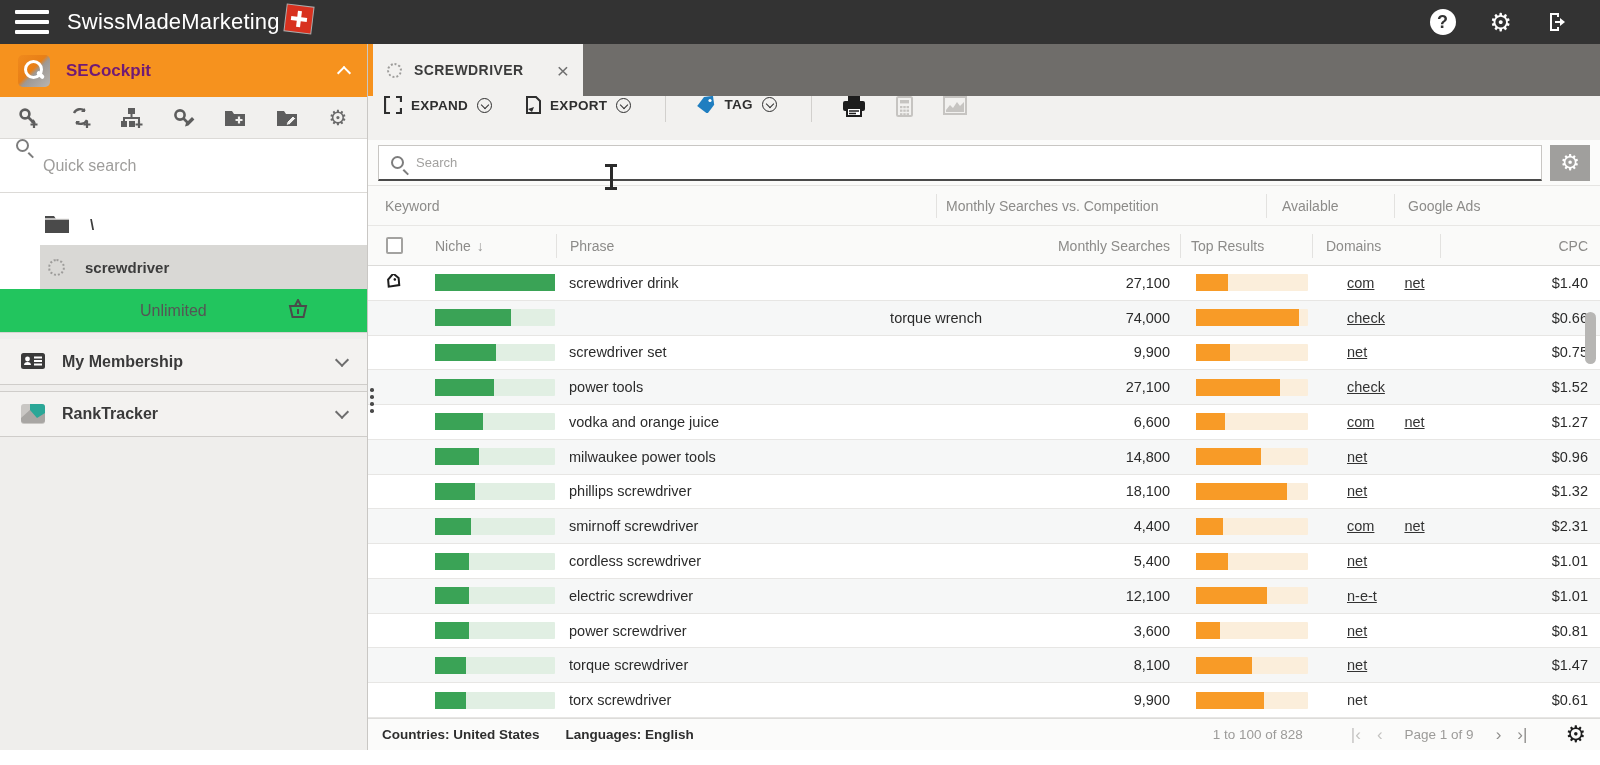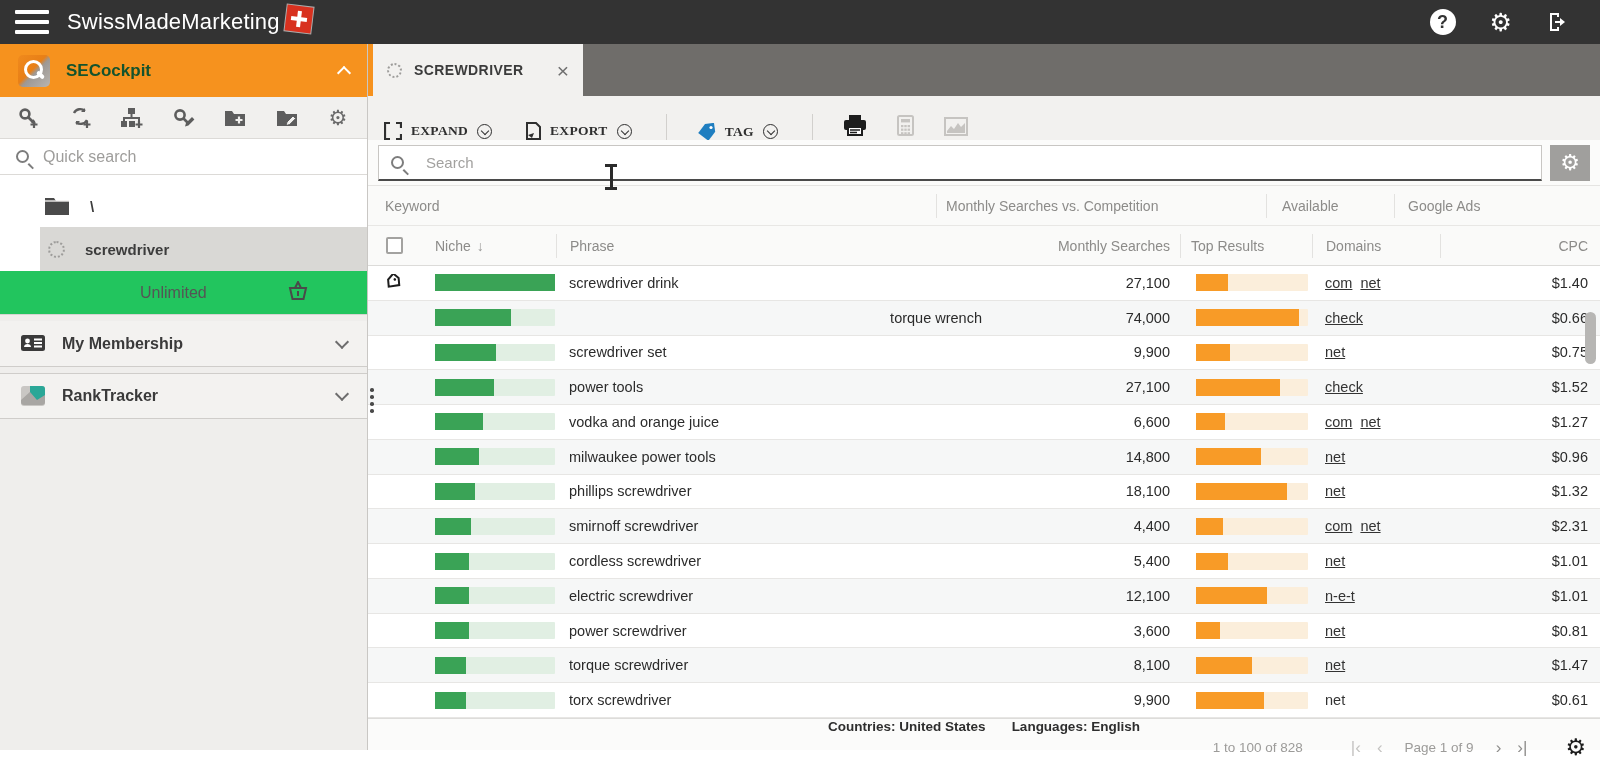--- a/index.html
+++ b/index.html
@@ -19,33 +19,33 @@
   .help-circ { width:26px; height:26px; border-radius:50%; background:#fff; color:#333; font-weight:bold; font-size:18px; display:flex; align-items:center; justify-content:center; cursor:pointer; }
   .top-gear { color:#fff; font-size:25px; line-height:1; cursor:pointer; }
   .logout svg { display:block; cursor:pointer; }
 
   
   .sidebar { position:absolute; left:0; top:44px; width:368px; height:706px; background:#efeeec; border-right:1px solid #c9c7c4; }
   .se-header { height:53px; background:#f6921e; display:flex; align-items:center; padding:0 18px; cursor:pointer; }
   .se-logo { width:32px; height:32px; border-radius:5px; background:linear-gradient(135deg,#f08a1d 0%, #e87f16 45%, #9d9894 55%, #b9b5b0 100%); position:relative; flex:0 0 auto; }
   .se-logo::before { content:""; position:absolute; left:6px; top:5px; width:13px; height:13px; border:3px solid #fff; border-radius:50%; }
   .se-logo::after { content:""; position:absolute; left:18px; top:18px; width:9px; height:4px; background:#fff; transform:rotate(45deg); border-radius:2px; }
-  .se-title { color:#14532d; font-size:17px; font-weight:bold; margin-left:16px; }
+  .se-title { color:#701a75; font-size:17px; font-weight:bold; margin-left:16px; }
   .chev { width:10px; height:10px; border-left:2.5px solid #fff; border-bottom:2.5px solid #fff; display:inline-block; }
   .chev.up { transform:rotate(135deg); margin-top:5px; }
   .chev.down { transform:rotate(-45deg); margin-top:-4px; }
   .chev.dark { border-color:#6d6d6d; }
   .se-header .chev { margin-left:auto; }
 
   .side-tools { height:42px; background:#f1f0ee; border-bottom:1px solid #dcdad7; display:flex; align-items:center; justify-content:space-between; padding:0 14px; }
   .tool-ic { width:30px; height:28px; display:flex; align-items:center; justify-content:center; cursor:pointer; color:#5d5d5d; }
   .tool-ic svg { display:block; }
   .gear-glyph { font-size:21px; color:#6a6a6a; line-height:1; }
 
-  .quick-search { height:36px; background:#fff; border-bottom:1px solid #dcdad7; display:flex; align-items:center; padding:0 16px; }
+  .quick-search { height:54px; background:#fff; border-bottom:1px solid #dcdad7; display:flex; padding:0 16px; }
   .mag { width:13px; height:13px; border:2px solid #7d7d7d; border-radius:50%; position:relative; flex:0 0 auto; }
   .mag::after { content:""; position:absolute; left:11px; top:11px; width:7px; height:2px; background:#7d7d7d; transform:rotate(45deg); transform-origin:0 0; }
   .quick-search input { border:0; outline:none; background:transparent; font-size:16px; color:#444; margin-left:14px; width:270px; font-family:"Liberation Sans",sans-serif; }
   .quick-search input::placeholder { color:#9e9d9b; }
 
   .tree { background:#fff; padding-top:10px; }
   .tree-row { height:42px; display:flex; align-items:center; padding-left:42px; cursor:pointer; }
   .tree-row .lbl { font-size:15px; font-weight:bold; color:#3c3c3c; margin-left:20px; }
   .folder-ic svg { display:block; }
   .tree-row.sel { background:#d9d8d5; margin-left:40px; padding-left:8px; height:44px; }
@@ -59,35 +59,35 @@
   .side-section .chev { margin-left:auto; }
   .rt-ic, .mm-ic { width:26px; height:24px; flex:0 0 auto; }
 
   
   .main { position:absolute; left:368px; top:44px; width:1232px; height:706px; background:#fff; }
   .tabstrip { height:52px; background:#6f6d6a; border-left:5px solid #f6921e; display:flex; }
   .tab { width:210px; background:#f2f1ef; display:flex; align-items:center; padding:0 14px; gap:12px; cursor:pointer; }
   .tab .tab-lbl { font-size:14px; font-weight:bold; color:#3b3b3b; letter-spacing:0.4px; }
   .tab-close { margin-left:auto; color:#6f6f6f; font-size:21px; line-height:1; cursor:pointer; }
 
-  .toolbar { height:44px; background:#f2f1ef; display:flex; align-items:flex-end; padding:0 16px;font-family:Liberation Serif, serif; }
+  .toolbar { height:44px; background:#f2f1ef; display:flex; align-items:flex-start; padding:0 16px; }
   .tb-btn { display:flex; align-items:center; gap:9px; cursor:pointer; color:#2f2f2f; font-size:13.5px; font-weight:bold; letter-spacing:0.3px; margin-right:34px; }
   .tb-btn svg { display:block; }
   .dd { width:15px; height:15px; border:1.6px solid #2f2f2f; border-radius:50%; position:relative; display:inline-block; }
   .dd::after { content:""; position:absolute; left:4px; top:3.2px; width:5px; height:5px; border-right:1.6px solid #2f2f2f; border-bottom:1.6px solid #2f2f2f; transform:rotate(45deg); }
   .tb-sep { width:1px; height:26px; background:#d2d0cd; margin-right:30px; }
   .tb-ic { margin-right:30px; cursor:pointer; }
   .tb-ic.disabled { cursor:default; }
   .tb-right { margin-left:auto; display:flex; align-items:center; }
   .tb-btn.disabled { color:#b9b7b4; cursor:default; }
   .tb-btn.dark { margin-right:0; }
 
   .search-row { height:46px; background:#fbfbfa; display:flex; align-items:center; padding:0 10px 0 10px; border-bottom:1px solid #e5e4e2; }
   .search-box { flex:1; height:36px; background:#fff; border:1px solid #c8c6c3; border-bottom:2px solid #4a4a4a; display:flex; align-items:center; padding:0 12px; }
-  .search-box input { border:0; outline:none; flex:1; font-size:15px; color:#444; margin-left:22px; font-family:"Liberation Sans",sans-serif; }
+  .search-box input { border:0; outline:none; flex:1; font-size:13px; color:#444; margin-left:12px; font-family:"Liberation Sans",sans-serif; }
   .search-box input::placeholder { color:#a2a19f; }
   .filter-gear { width:40px; height:36px; background:#a09f9d; color:#fff; font-size:22px; display:flex; align-items:center; justify-content:center; margin-left:8px; cursor:pointer; }
 
   
   .thead1, .thead2 { display:flex; background:#fafaf9; color:#8c8b89; font-size:14px; }
   .thead1 { height:40px; border-bottom:1px solid #e8e7e5; align-items:center; }
   .thead2 { height:40px; border-bottom:1px solid #dcdbd9; align-items:center; }
   .g1 { width:568px; padding-left:17px; }
   .g2 { width:330px; padding-left:9px; border-left:1px solid #e3e2e0; height:24px; display:flex; align-items:center; }
   .g3 { width:128px; padding-left:15px; border-left:1px solid #e3e2e0; height:24px; display:flex; align-items:center; }
@@ -107,25 +107,25 @@
   .sort-arrow { color:#9a9998; font-size:14px; }
 
   .tbody { height:452px; overflow:hidden; position:relative; }
   .tr { height:34.77px; display:flex; align-items:center; border-bottom:1px solid #e7e6e4; font-size:14.5px; color:#2b2b2b; }
   .tr:nth-child(even) { background:#f6f7f7; }
   .bar { height:17px; border-radius:1px; position:relative; }
   .bar.green { width:120px; margin-left:15px; background:#e1efe3; }
   .bar.green .fill { height:100%; background:#3aa356; }
   .bar.orange { width:112px; margin-left:16px; background:#fbeedb; }
   .bar.orange .fill { height:100%; background:#f89b27; }
-  .dom-link { color:#333; text-decoration:underline; cursor:pointer; }
+  .dom-link { color:#333; text-decoration:underline; cursor:pointer;margin-left:22px; }
   .dom-link.nound { text-decoration:none; }
   .tag-ic svg { display:block; }
 
-  .tfoot { height:32px; border-top:1px solid #dddcda; background:#fbfbfa; display:flex; align-items:center; font-size:13.5px; padding:0 14px;flex-direction:column; }
+  .tfoot { height:32px; border-top:1px solid #dddcda; background:#fbfbfa; display:flex; align-items:center; font-size:13.5px; padding:0 14px; }
   .foot-left { display:flex; gap:26px; font-weight:bold; color:#2e2e2e; }
   .foot-right { margin-left:auto; display:flex; align-items:center; color:#9c9b99; gap:8px; }
   .range-lbl { margin-right:36px; }
   .pg { font-size:17px; color:#c4c3c1; cursor:pointer; line-height:1; padding:0 4px; }
   .pg.on { color:#8f8e8c; }
   .page-lbl { margin:0 10px; }
   .foot-gear { color:#1d1d1d; font-size:23px; margin-left:26px; cursor:pointer; }
 
   
   .vscroll { position:absolute; right:3px; top:262px; width:13px; height:456px; }

